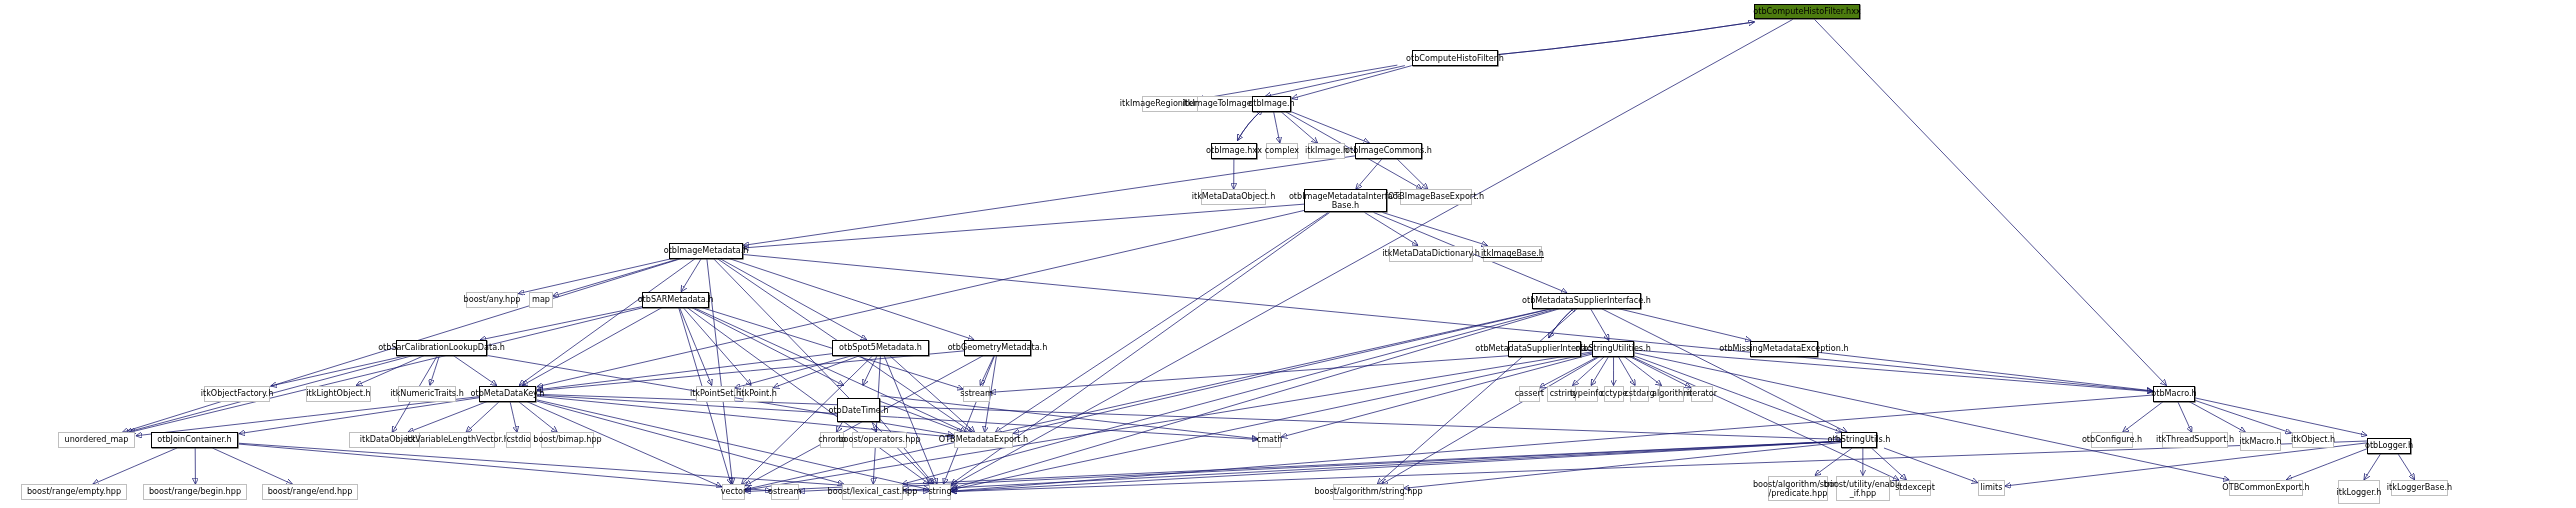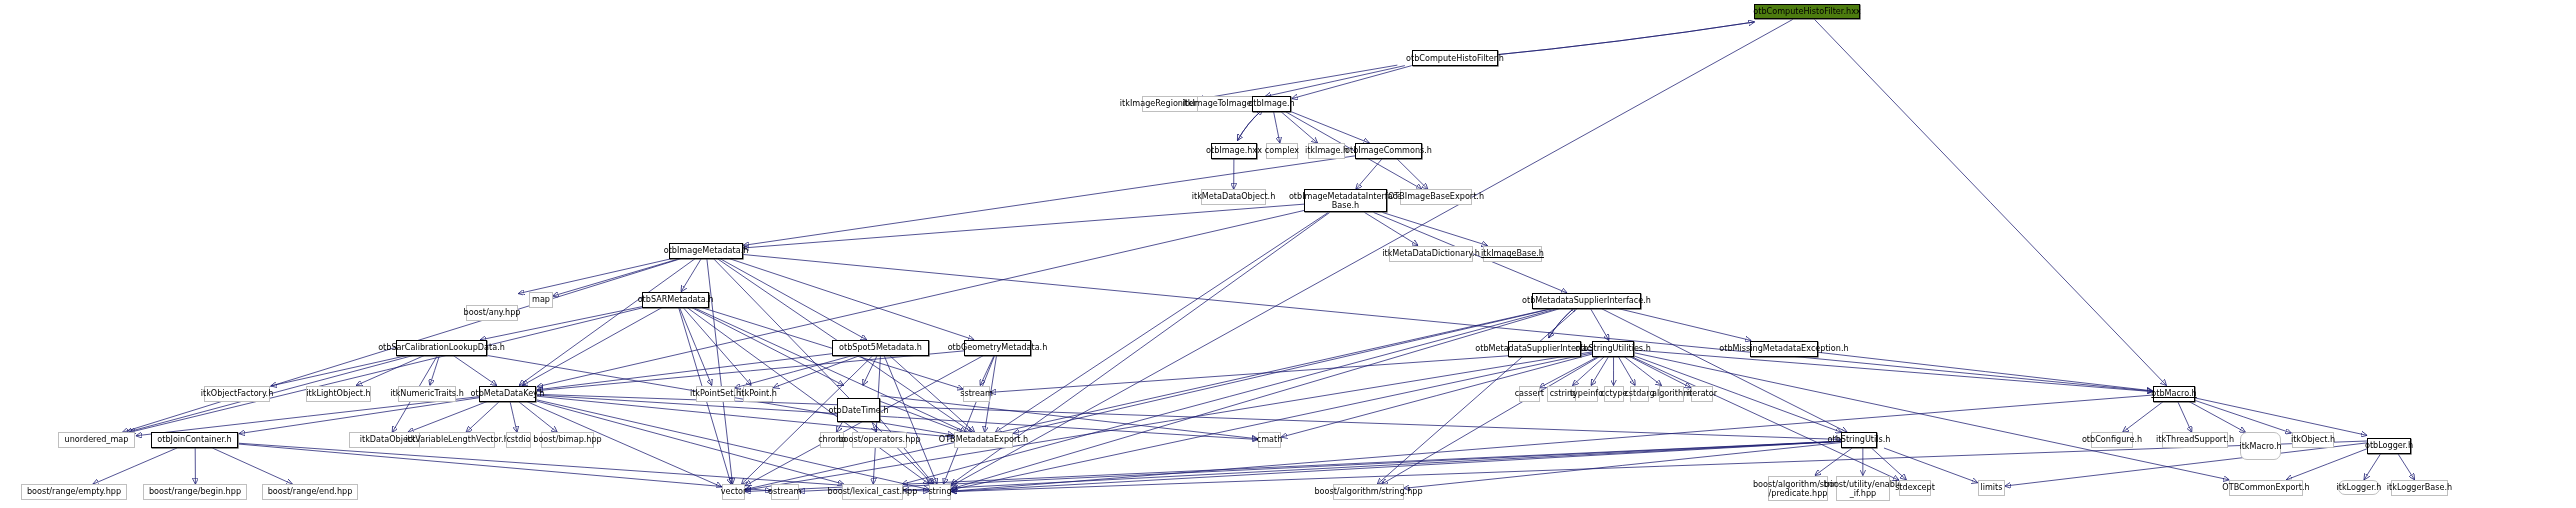--- a/index.html
+++ b/index.html
@@ -164,21 +164,21 @@
     <div class="node local" style="left: 1252px; top: 96px; width: 39px; height: 15.6px;">otbImage.h</div>
     <div class="node local" style="left: 1211px; top: 143px; width: 46px; height: 15.6px;">otbImage.hxx</div>
     <div class="node ext" style="left: 1266px; top: 143px; width: 32px; height: 15.6px;">complex</div>
     <div class="node ext" style="left: 1308px; top: 143px; width: 37px; height: 15.6px;">itkImage.h</div>
     <div class="node local" style="left: 1355px; top: 143px; width: 67px; height: 15.6px;">otbImageCommons.h</div>
     <div class="node ext" style="left: 1201px; top: 189px; width: 65px; height: 15.6px;">itkMetaDataObject.h</div>
     <div class="node local" style="left: 1304px; top: 189px; width: 83px; height: 23px;">otbImageMetadataInterface
 Base.h</div>
     <div class="node ext" style="left: 1400px; top: 189px; width: 72px; height: 15.6px;">OTBImageBaseExport.h</div>
     <div class="node local" style="left: 669px; top: 243px; width: 74px; height: 15.6px;">otbImageMetadata.h</div>
-    <div class="node ext" style="left: 466px; top: 305px; width: 52px; height: 15.6px;">boost/any.hpp</div>
+    <div class="node ext" style="left: 466px; top: 292px; width: 52px; height: 15.6px;">boost/any.hpp</div>
     <div class="node ext" style="left: 529px; top: 292px; width: 24px; height: 15.6px;">map</div>
     <div class="node local" style="left: 642px; top: 292px; width: 67px; height: 15.6px;">otbSARMetadata.h</div>
     <div class="node ext" style="left: 1389px; top: 246px; width: 84px; height: 15.6px;">itkMetaDataDictionary.h</div>
     <div class="node ext" style="left: 1483px; top: 246px; width: 59px; height: 15.6px; text-decoration: underline;">itkImageBase.h</div>
     <div class="node local" style="left: 1532px; top: 293px; width: 109px; height: 15.6px;">otbMetadataSupplierInterface.h</div>
     <div class="node local" style="left: 396px; top: 340px; width: 91px; height: 15.6px;">otbSarCalibrationLookupData.h</div>
     <div class="node local" style="left: 832px; top: 340px; width: 97px; height: 15.6px;">otbSpot5Metadata.h</div>
     <div class="node local" style="left: 964px; top: 340px; width: 67px; height: 15.6px;">otbGeometryMetadata.h</div>
     <div class="node local" style="left: 1508px; top: 341px; width: 73px; height: 15.6px;">otbMetadataSupplierInterface.hxx</div>
     <div class="node local" style="left: 1592px; top: 341px; width: 42px; height: 15.6px;">otbStringUtilities.h</div>
@@ -191,48 +191,48 @@
     <div class="node ext" style="left: 743px; top: 386px; width: 30px; height: 15.6px;">itkPoint.h</div>
     <div class="node local" style="left: 837px; top: 398px; width: 43px; height: 24px;">otbDateTime.h</div>
     <div class="node ext" style="left: 963px; top: 386px; width: 27px; height: 15.6px;">sstream</div>
     <div class="node ext" style="left: 1519px; top: 386px; width: 20.6px; height: 15.6px;">cassert</div>
     <div class="node ext" style="left: 1547px; top: 386px; width: 33px; height: 15.6px;">cstring</div>
     <div class="node ext" style="left: 1575px; top: 386px; width: 23px; height: 15.6px;">typeinfo</div>
     <div class="node ext" style="left: 1604px; top: 386px; width: 20px; height: 15.6px;">cctype</div>
     <div class="node ext" style="left: 1630px; top: 386px; width: 19px; height: 15.6px;">cstdarg</div>
     <div class="node ext" style="left: 1659px; top: 386px; width: 25px; height: 15.6px;">algorithm</div>
     <div class="node ext" style="left: 1691px; top: 386px; width: 22px; height: 15.6px;">iterator</div>
-    <div class="node local" style="left: 2153px; top: 386px; width: 42px; height: 15.6px; text-decoration: underline;">otbMacro.h</div>
+    <div class="node local" style="left: 2153px; top: 386px; width: 42px; height: 15.6px;">otbMacro.h</div>
     <div class="node ext" style="left: 58px; top: 432px; width: 77px; height: 15.6px;">unordered_map</div>
     <div class="node local" style="left: 151px; top: 432px; width: 87px; height: 15.6px;">otbJoinContainer.h</div>
     <div class="node ext" style="left: 349px; top: 432px; width: 77px; height: 15.6px; padding-left: 8px;">itkDataObject.h</div>
     <div class="node ext" style="left: 419px; top: 432px; width: 76px; height: 15.6px;">itkVariableLengthVector.h</div>
     <div class="node ext" style="left: 506px; top: 432px; width: 25px; height: 15.6px;">cstdio</div>
     <div class="node ext" style="left: 541px; top: 432px; width: 53px; height: 15.6px;">boost/bimap.hpp</div>
     <div class="node ext" style="left: 820px; top: 432px; width: 24px; height: 15.6px;">chrono</div>
     <div class="node ext" style="left: 852px; top: 432px; width: 55px; height: 15.6px;">boost/operators.hpp</div>
     <div class="node ext" style="left: 954px; top: 432px; width: 59px; height: 15.6px;">OTBMetadataExport.h</div>
     <div class="node ext" style="left: 1258px; top: 432px; width: 23px; height: 15.6px;">cmath</div>
     <div class="node local" style="left: 1841px; top: 432px; width: 36px; height: 15.6px;">otbStringUtils.h</div>
     <div class="node ext" style="left: 2091px; top: 432px; width: 42px; height: 15.6px;">otbConfigure.h</div>
     <div class="node ext" style="left: 2162px; top: 432px; width: 66px; height: 15.6px;">itkThreadSupport.h</div>
-    <div class="node ext" style="left: 2240px; top: 432px; width: 41px; height: 28px; border-radius: 7px;">itkMacro.h</div>
+    <div class="node ext" style="left: 2240px; top: 432px; width: 41px; height: 19px;">itkMacro.h</div>
     <div class="node ext" style="left: 2292px; top: 432px; width: 42px; height: 15.6px;">itkObject.h</div>
     <div class="node local" style="left: 2367px; top: 432px; width: 44px; height: 15.6px; margin-top: 6px;">otbLogger.h</div>
     <div class="node ext" style="left: 21px; top: 484px; width: 106px; height: 15.6px;">boost/range/empty.hpp</div>
     <div class="node ext" style="left: 143px; top: 484px; width: 104px; height: 15.6px;">boost/range/begin.hpp</div>
     <div class="node ext" style="left: 262px; top: 484px; width: 96px; height: 15.6px;">boost/range/end.hpp</div>
     <div class="node ext" style="left: 722px; top: 484px; width: 23px; height: 15.6px;">vector</div>
     <div class="node ext" style="left: 771px; top: 484px; width: 27.5px; height: 15.6px;">ostream</div>
     <div class="node ext" style="left: 842px; top: 484px; width: 61px; height: 15.6px;">boost/lexical_cast.hpp</div>
     <div class="node ext" style="left: 929px; top: 484px; width: 22px; height: 15.6px;">string</div>
     <div class="node ext" style="left: 1333px; top: 484px; width: 71px; height: 15.6px;">boost/algorithm/string.hpp</div>
     <div class="node ext" style="left: 1768px; top: 476px; width: 60px; height: 25px;">boost/algorithm/string
 /predicate.hpp</div>
     <div class="node ext" style="left: 1836px; top: 476px; width: 54px; height: 25px;">boost/utility/enable
 _if.hpp</div>
     <div class="node ext" style="left: 1899px; top: 480px; width: 32px; height: 15.6px;">stdexcept</div>
     <div class="node ext" style="left: 1978px; top: 480px; width: 27px; height: 15.6px;">limits</div>
     <div class="node ext" style="left: 2229px; top: 480px; width: 74px; height: 15.6px;">OTBCommonExport.h</div>
-    <div class="node ext" style="left: 2338px; top: 480px; width: 42px; height: 15px; border-radius: 7px;">itkLogger.h</div>
+    <div class="node ext" style="left: 2338px; top: 480px; width: 42px; height: 24px;">itkLogger.h</div>
     <div class="node ext" style="left: 2391px; top: 480px; width: 57px; height: 15.6px;">itkLoggerBase.h</div>
   </div>
 
 
 </body></html>

